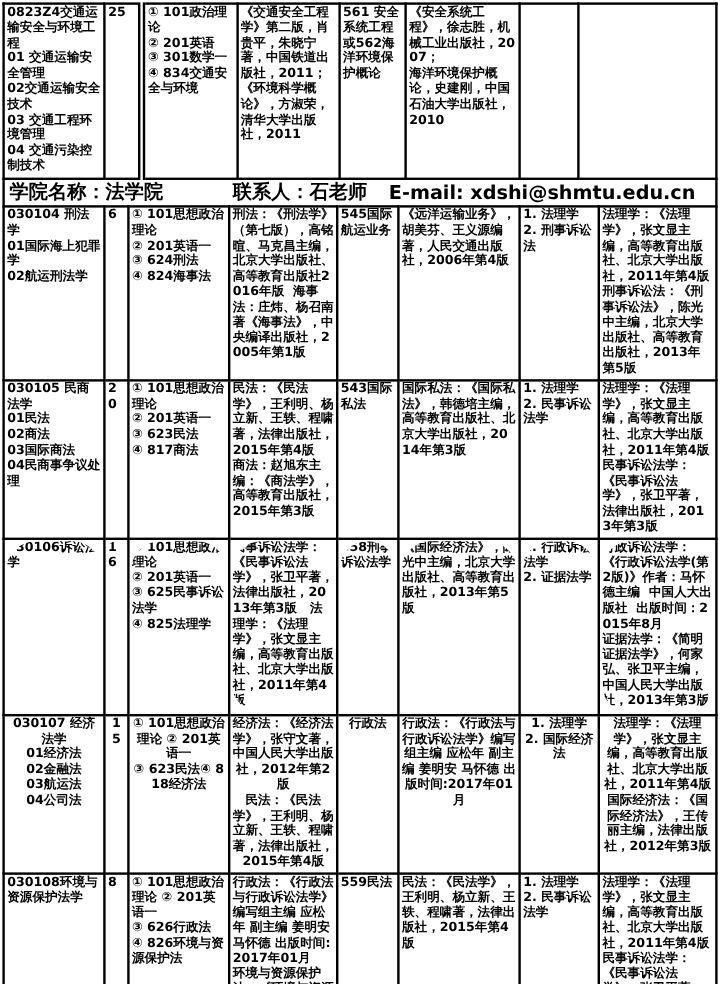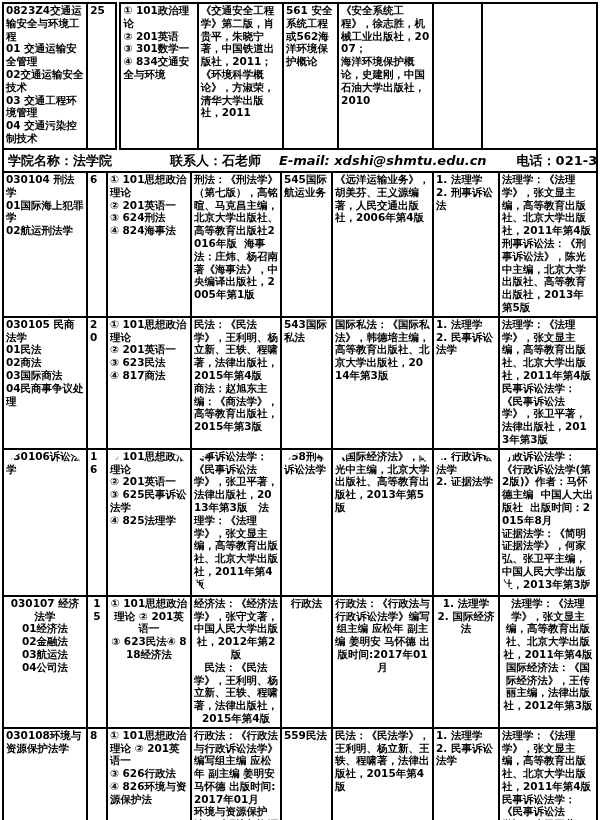--- a/index.html
+++ b/index.html
@@ -16,25 +16,25 @@
     padding:0 2px 2px 2px;
     font-weight:bold;font-size:10.5px;line-height:1.22;
     white-space:pre-wrap;word-break:break-all;overflow:hidden;
   }
   table.top td.c3{border-left:6px double #000;margin-left:12px;}
   table.top td{height:142px;}
   .contactbar{
     width:596px;box-sizing:border-box;height:21px;
     border-left:2px solid #000;border-right:2px solid #000;
     display:flex;align-items:center;
-    font-weight:bold;font-size:13px;white-space:nowrap;overflow:hidden;
+    font-weight:bold;font-size:16px;white-space:nowrap;overflow:hidden;
     padding-left:4px;
   }
   .contactbar span{display:inline-block;}
-  .sp1{margin-right:26px;} .sp2{margin-right:18px;margin-left:32px;} .sp3{margin-right:30px;font-style:italic;}
+  .sp1{margin-right:26px;} .sp2{margin-right:18px;margin-left:32px;} .sp3{margin-right:30px;}
   tr.r1 td{height:119px;}
   tr.r2 td{height:119px;}
   tr.r3 td{height:143px;border-radius:27px;}
   tr.r4 td{height:117px;text-align:center;}
   tr.r5 td{height:150px;}
 </style>
 </head>
 <body>
 
 <div class="page">

